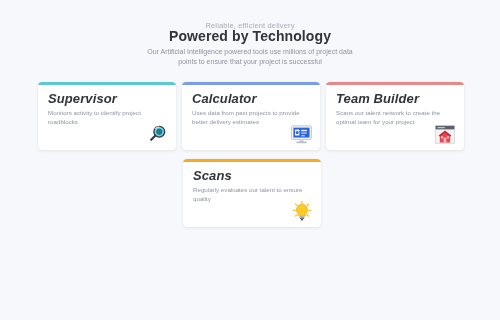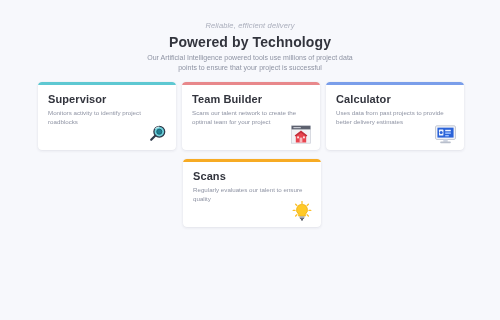--- a/index.html
+++ b/index.html
@@ -24,23 +24,22 @@
   
   .header {
     padding-top: 20px;
     text-align: center;
   }
   .eyebrow {
     font-size: 7.5px;
     color: #a9adbb;
     letter-spacing: 0.15px;
     line-height: 11px;
-    margin: 0 0 6px 0;
+    margin: 0 0 0 0;
     font-weight: 400;
-    font-style: italic;
   }
   .headline {
     font-size: 14px;
     font-weight: 700;
     color: #32343d;
     line-height: 11px;
     margin: 0 0 5px 0;
     letter-spacing: 0.1px;
   }
   .subcopy {
@@ -81,26 +80,27 @@
   }
   .card-accent {
     height: 3px;
     width: 100%;
     border-radius: 4px 4px 0 0;
   }
   .card-body {
     padding: 9px 10px 0 10px;
   }
   .card-title {
-    font-size: 11px;
+    font-size: 13px;
     font-weight: 700;
     color: #32343d;
     margin: 0 0 5px 0;
     letter-spacing: 0.1px;
     line-height: 10px;
+    font-style: italic;
   }
   .card-desc {
     font-size: 6.2px;
     color: #8e93a3;
     line-height: 8.6px;
     margin: 0;
     font-weight: 400;
   }
   .card-icon {
     position: absolute;
@@ -134,40 +134,20 @@
         <div class="card-body">
           <div class="card-title">Supervisor</div>
           <div class="card-desc">Monitors activity to identify project roadblocks</div>
         </div>
         <div class="card-icon">
           <svg width="20" height="20" viewBox="0 0 20 20">
             <line x1="4.2" y1="15.8" x2="9.2" y2="10.8" stroke="#2f3a4a" stroke-width="2.1" stroke-linecap="round"></line>
             <circle cx="12.3" cy="7.7" r="5.4" fill="#6fd0db" stroke="#2f3a4a" stroke-width="1.3"></circle>
             <circle cx="12.3" cy="7.7" r="2.6" fill="#1f7f93" stroke="#16596a" stroke-width="0.8"></circle>
             <path d="M8.6 4.4 a5 5 0 0 1 3.3 -1.5" stroke="#eaffff" stroke-width="1" fill="none" stroke-linecap="round"></path>
-          </svg>
-        </div>
-      </div>
-
-      <div class="card">
-        <div class="card-accent" style="background:#e8888b"></div>
-        <div class="card-body">
-          <div class="card-title">Team Builder</div>
-          <div class="card-desc">Scans our talent network to create the optimal team for your project</div>
-        </div>
-        <div class="card-icon">
-          <svg width="20" height="19" viewBox="0 0 20 19">
-            <rect x="0.6" y="0.8" width="18.8" height="17.4" fill="#f2f3f6" stroke="#c9ccd6" stroke-width="0.7"></rect>
-            <rect x="0.6" y="0.8" width="18.8" height="3.6" fill="#5d616e"></rect>
-            <rect x="2.4" y="2" width="7.4" height="1.2" fill="#c3c6cf"></rect>
-            <path d="M10 6.6 L15.2 10.4 L15.2 17.6 L4.8 17.6 L4.8 10.4 Z" fill="#e8454f"></path>
-            <path d="M10 5.6 L16.4 10.5 L15.2 11.6 L10 7.7 L4.8 11.6 L3.6 10.5 Z" fill="#c22f3b"></path>
-            <rect x="8.6" y="12.6" width="2.8" height="5" fill="#f7b8bd"></rect>
-            <rect x="6.1" y="11.4" width="1.9" height="1.9" fill="#fbdde0"></rect>
-            <rect x="12" y="11.4" width="1.9" height="1.9" fill="#fbdde0"></rect>
           </svg>
         </div>
       </div>
 
       <div class="card">
         <div class="card-accent" style="background:#7a9eea"></div>
         <div class="card-body">
           <div class="card-title">Calculator</div>
           <div class="card-desc">Uses data from past projects to provide better delivery estimates</div>
         </div>
@@ -175,20 +155,40 @@
           <svg width="21" height="19" viewBox="0 0 21 19">
             <rect x="0.7" y="0.9" width="19.6" height="13.4" rx="1" fill="#ffffff" stroke="#b9bfcc" stroke-width="1"></rect>
             <rect x="2.4" y="2.6" width="16.2" height="10" fill="#2b63d8"></rect>
             <rect x="4" y="4.6" width="4.4" height="6" rx="0.6" fill="#eef3ff"></rect>
             <circle cx="6.2" cy="7.6" r="1.5" fill="#2b63d8"></circle>
             <rect x="10.2" y="4.8" width="5.6" height="1.5" fill="#eef3ff"></rect>
             <rect x="10.2" y="7.4" width="5.6" height="1.5" fill="#9dc0ff"></rect>
             <rect x="10.2" y="10" width="3.6" height="1.4" fill="#9dc0ff"></rect>
             <rect x="8.3" y="14.3" width="4.4" height="2.6" fill="#cfd5e2"></rect>
             <rect x="5.2" y="16.6" width="10.6" height="1.7" rx="0.8" fill="#b9bfcc"></rect>
+          </svg>
+        </div>
+      </div>
+
+      <div class="card">
+        <div class="card-accent" style="background:#e8888b"></div>
+        <div class="card-body">
+          <div class="card-title">Team Builder</div>
+          <div class="card-desc">Scans our talent network to create the optimal team for your project</div>
+        </div>
+        <div class="card-icon">
+          <svg width="20" height="19" viewBox="0 0 20 19">
+            <rect x="0.6" y="0.8" width="18.8" height="17.4" fill="#f2f3f6" stroke="#c9ccd6" stroke-width="0.7"></rect>
+            <rect x="0.6" y="0.8" width="18.8" height="3.6" fill="#5d616e"></rect>
+            <rect x="2.4" y="2" width="7.4" height="1.2" fill="#c3c6cf"></rect>
+            <path d="M10 6.6 L15.2 10.4 L15.2 17.6 L4.8 17.6 L4.8 10.4 Z" fill="#e8454f"></path>
+            <path d="M10 5.6 L16.4 10.5 L15.2 11.6 L10 7.7 L4.8 11.6 L3.6 10.5 Z" fill="#c22f3b"></path>
+            <rect x="8.6" y="12.6" width="2.8" height="5" fill="#f7b8bd"></rect>
+            <rect x="6.1" y="11.4" width="1.9" height="1.9" fill="#fbdde0"></rect>
+            <rect x="12" y="11.4" width="1.9" height="1.9" fill="#fbdde0"></rect>
           </svg>
         </div>
       </div>
 
     </div>
 
     <div class="row row-2">
 
       <div class="card">
         <div class="card-accent" style="background:#f7ab24"></div>

